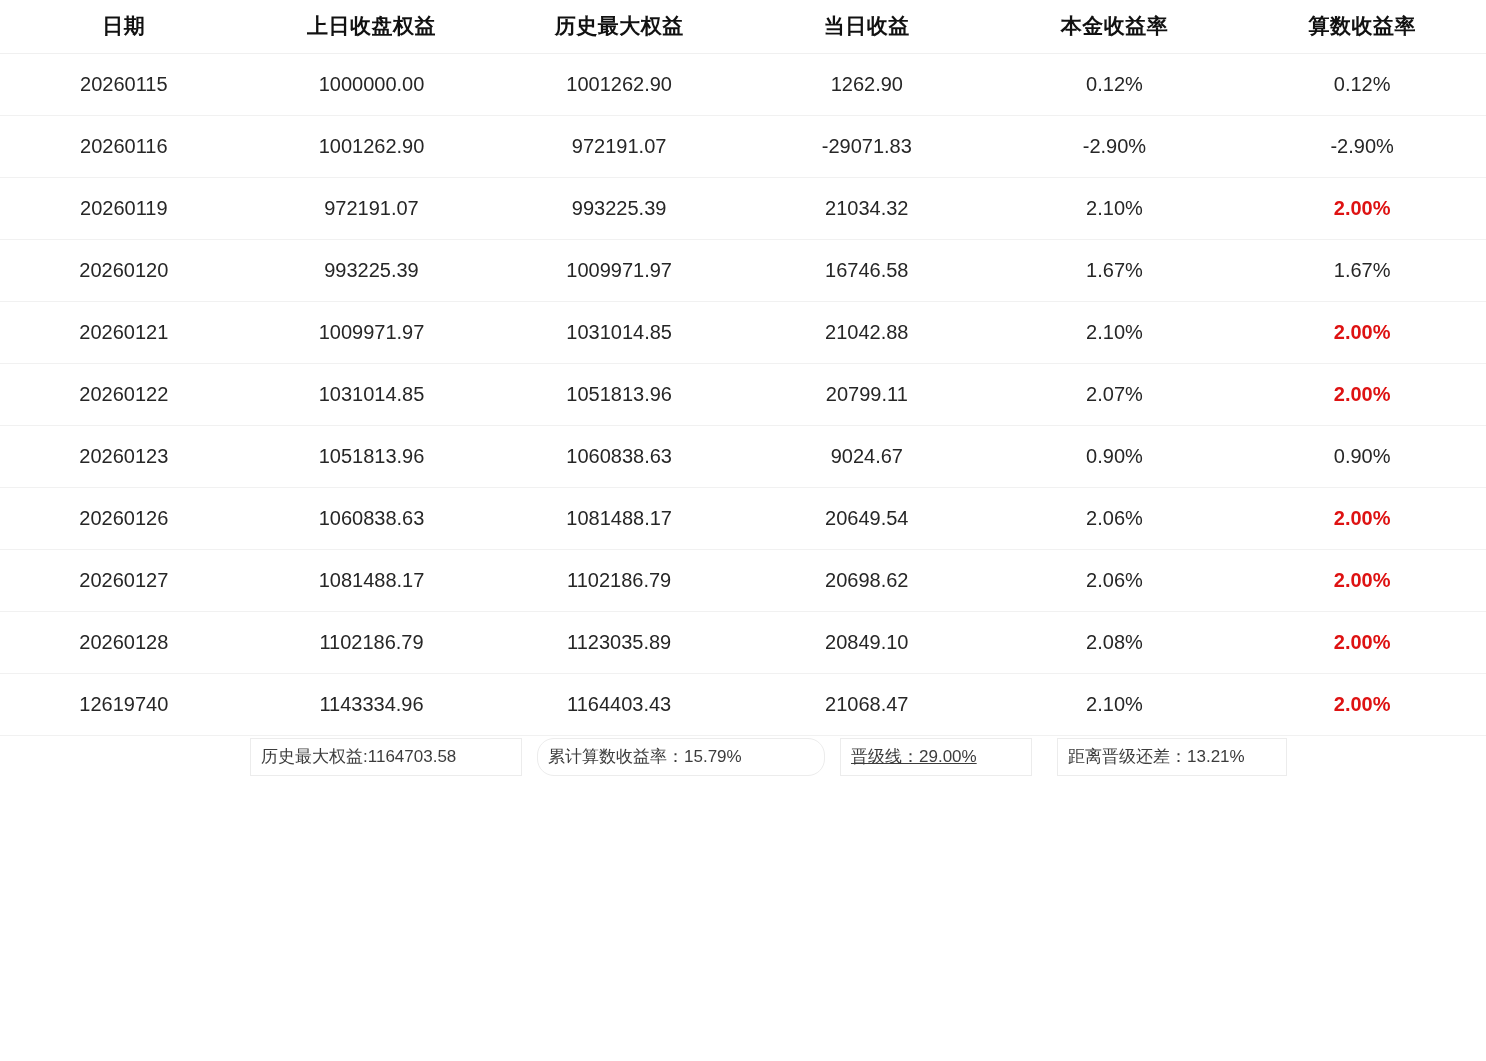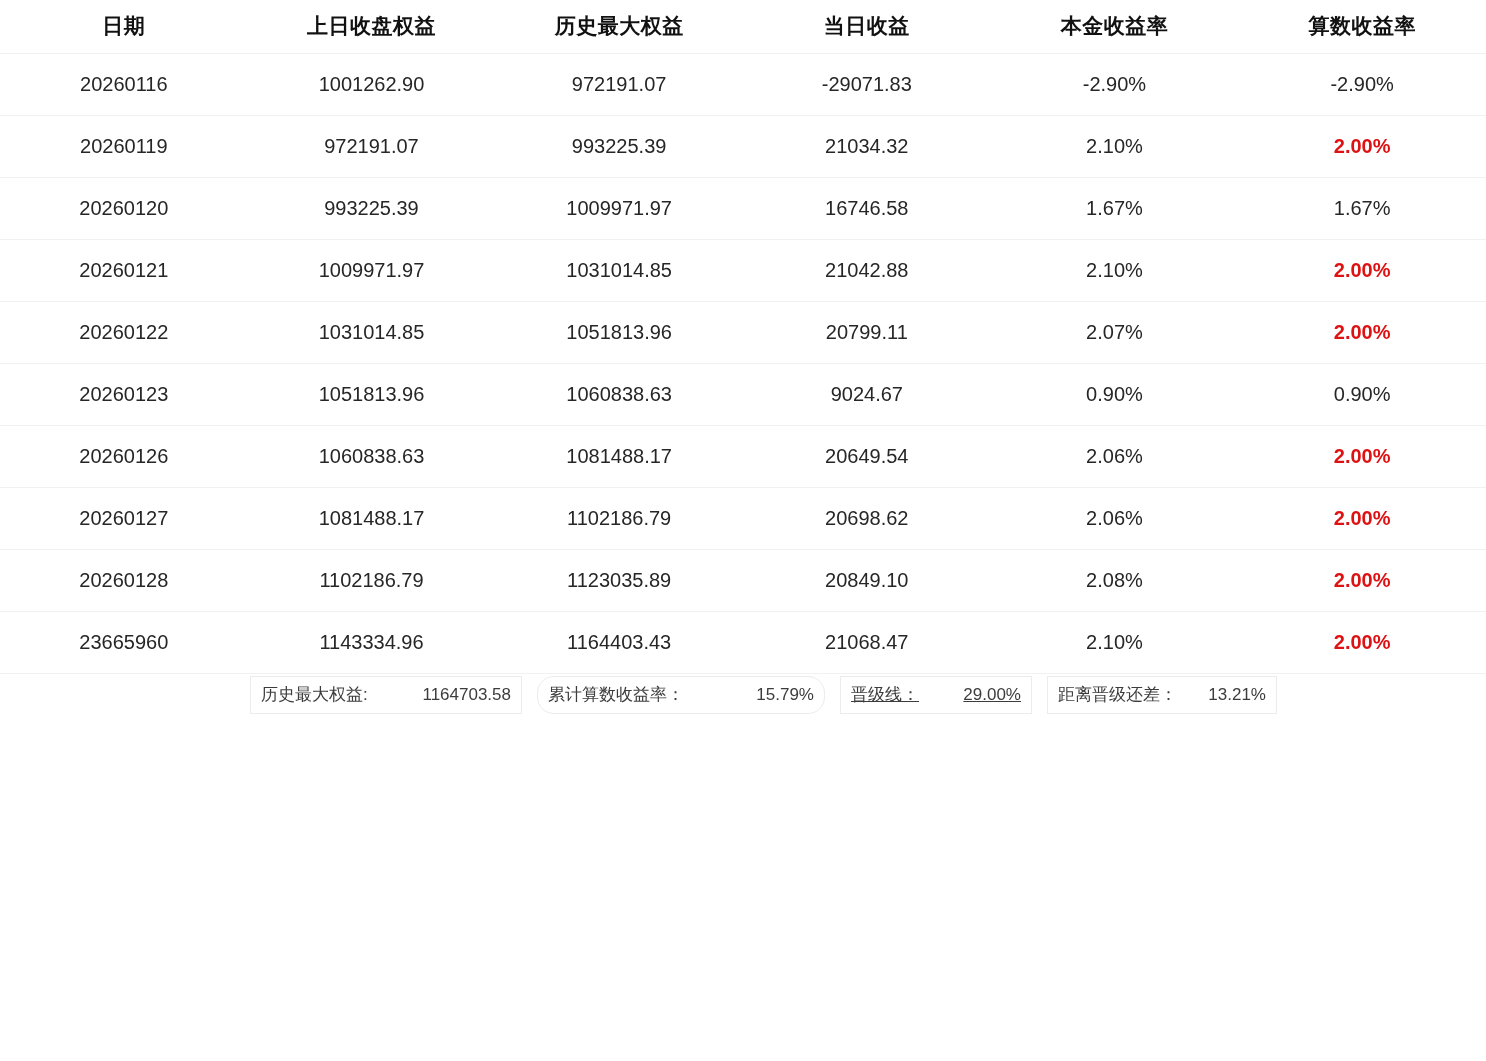--- a/index.html
+++ b/index.html
@@ -46,48 +46,56 @@
     align-items: stretch;
     gap: 15px;
     margin: 2px 0 0 250px;
     height: 38px;
   }
   .summary-box {
     border: 1px solid #ececec;
     background: #ffffff;
     display: flex;
     align-items: center;
-    justify-content: space-between;
+    justify-content: flex-start;
     font-size: 17px;
     color: #3c3c3c;
     white-space: nowrap;
     padding: 0 10px;
   }
   .summary-box.w1 { width: 272px; }
   .summary-box.w2 { width: 288px; border-radius: 17px; }
   .summary-box.w3 { width: 192px; text-decoration: underline; }
-  .summary-box.w4 { width: 230px; }
+  .summary-box.w4 { width: 230px; margin-left: 10px; }
 </style>
 </head>
 <body>
 
 <div class="page">
 
   <table class="equity-table">
     <thead>
       <tr>
         <th>日期</th>
         <th>上日收盘权益</th>
         <th>历史最大权益</th>
         <th>当日收益</th>
         <th>本金收益率</th>
         <th>算数收益率</th>
       </tr>
     </thead>
     <tbody id="table-body">
+        <tr>
+      <td>20260115</td>
+      <td>1000000.00</td>
+      <td>1001262.90</td>
+      <td>1262.90</td>
+      <td>0.12%</td>
+      <td>0.12%</td>
+    </tr>
         <tr>
       <td>20260116</td>
       <td>1001262.90</td>
       <td>972191.07</td>
       <td>-29071.83</td>
       <td>-2.90%</td>
       <td>-2.90%</td>
     </tr>
         <tr>
       <td>20260119</td>
@@ -147,21 +155,21 @@
     </tr>
         <tr>
       <td>20260128</td>
       <td>1102186.79</td>
       <td>1123035.89</td>
       <td>20849.10</td>
       <td>2.08%</td>
       <td class="red">2.00%</td>
     </tr>
         <tr>
-      <td>23665960</td>
+      <td>12619740</td>
       <td>1143334.96</td>
       <td>1164403.43</td>
       <td>21068.47</td>
       <td>2.10%</td>
       <td class="red">2.00%</td>
     </tr>
       </tbody>
   </table>
 
   <div class="summary-bar">

